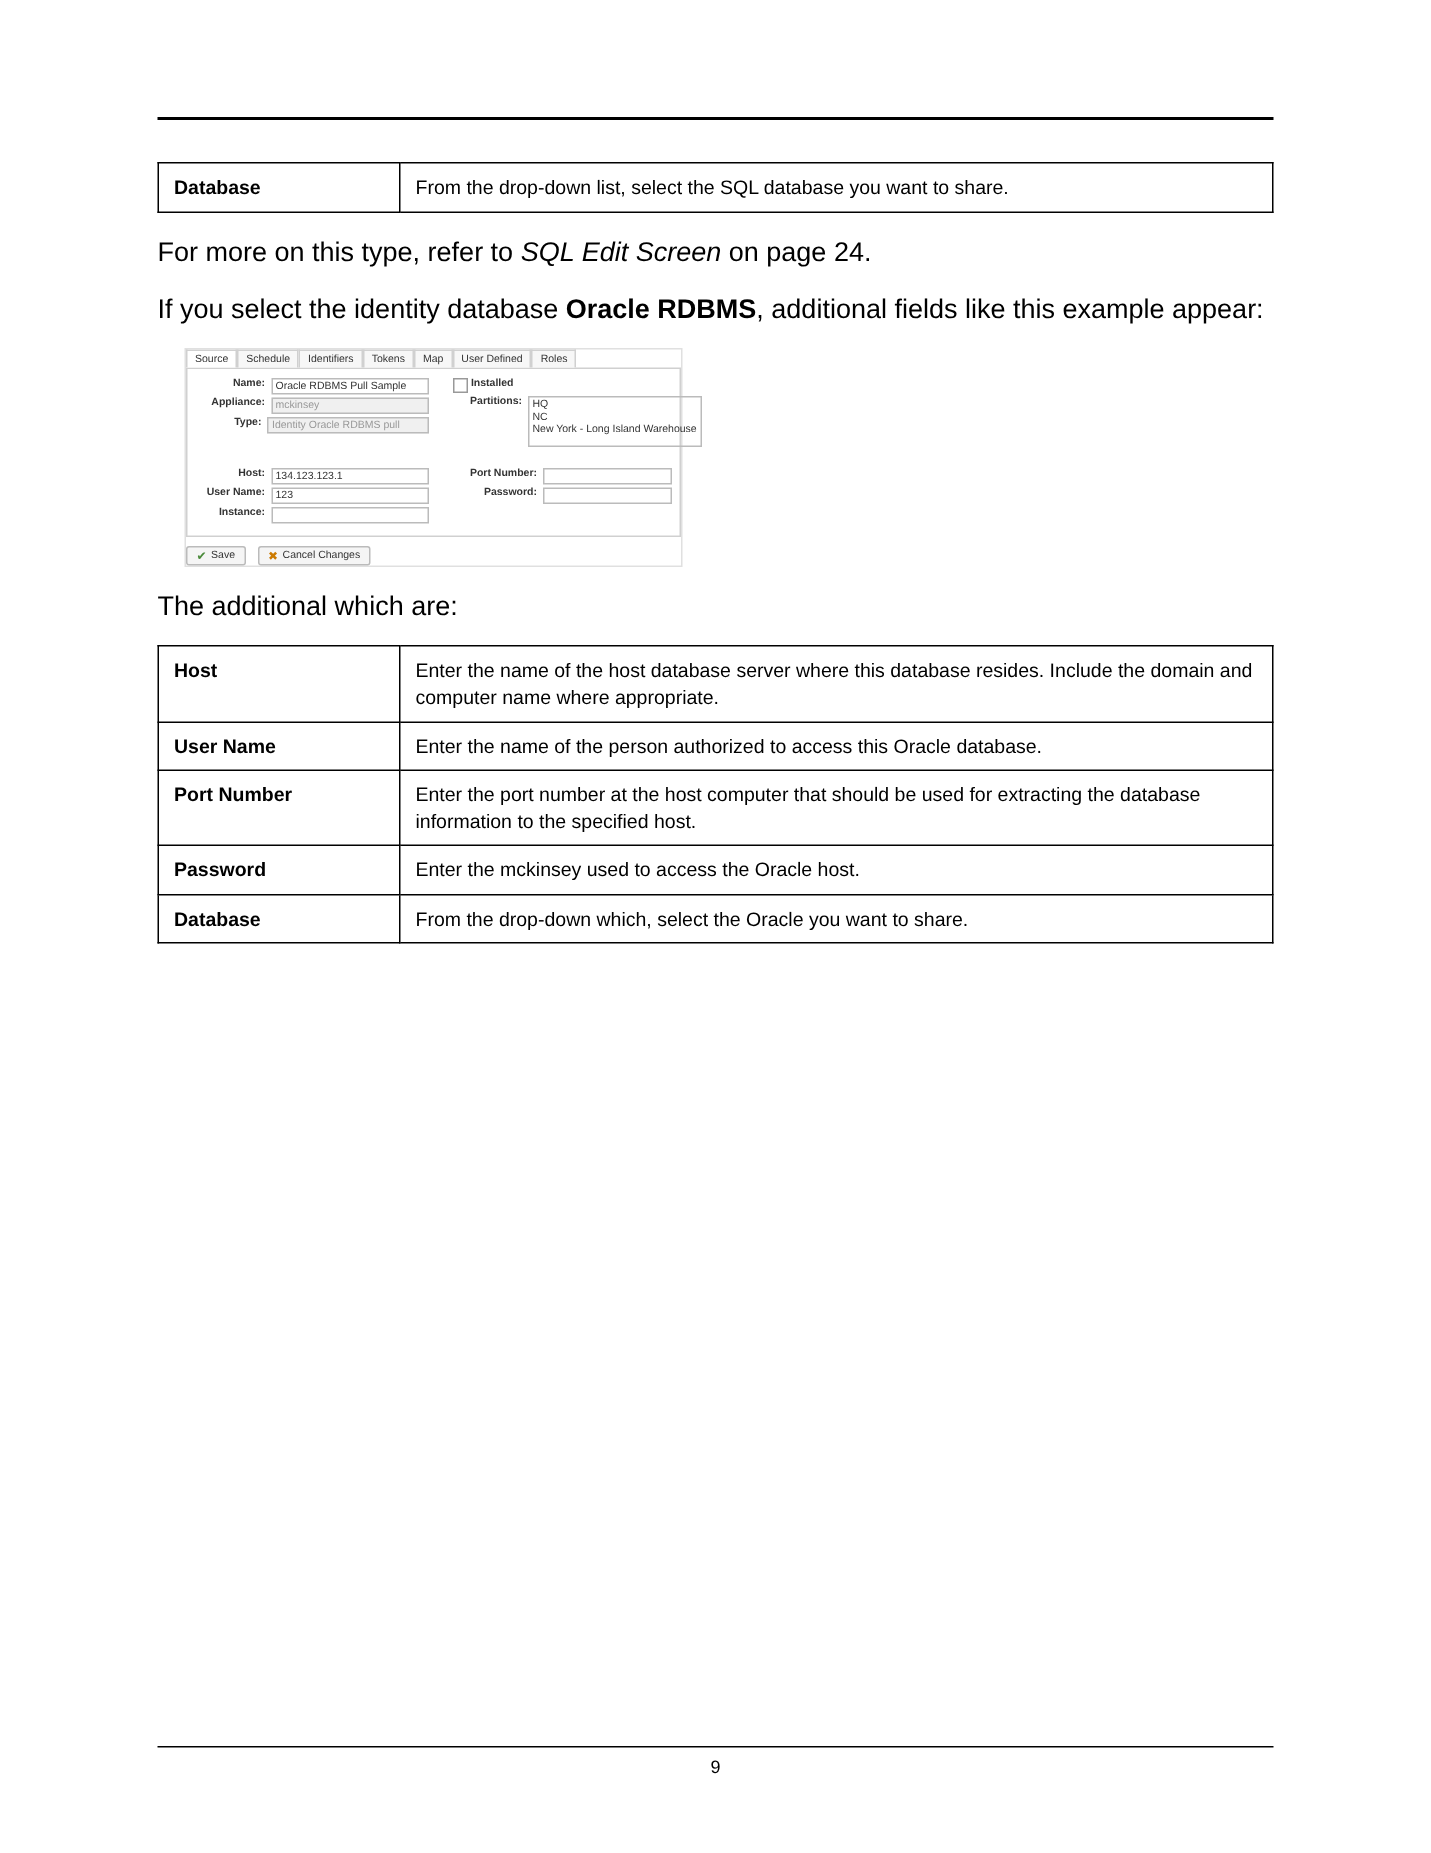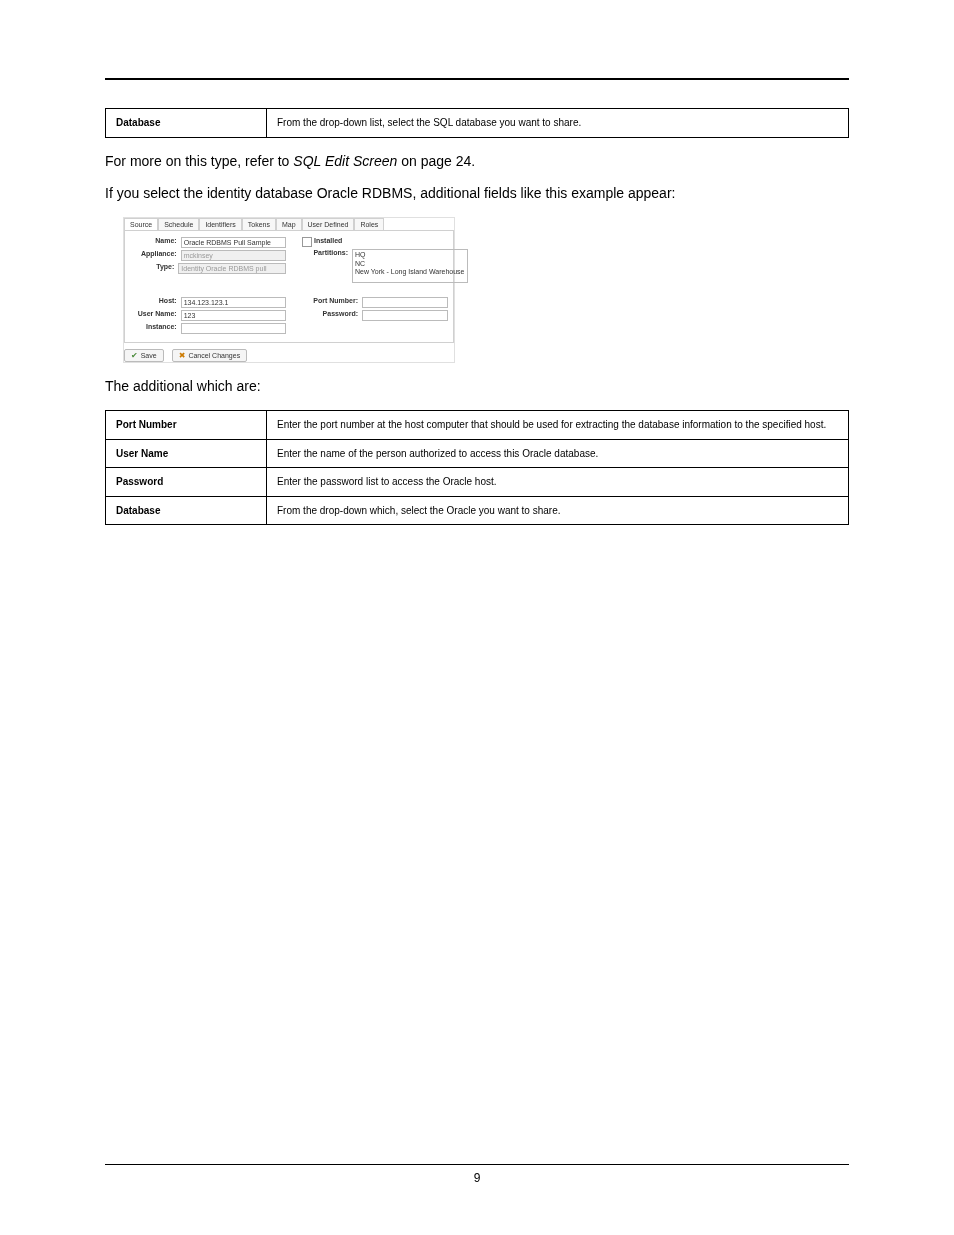--- a/index.html
+++ b/index.html
@@ -19,40 +19,40 @@
   .top-rule {
     border-top: 2.5px solid #000;
     margin-top: 8px;
     margin-bottom: 28px;
   }
 
   
   table.def {
     width: 100%;
     border-collapse: collapse;
-    font-size: 10px;
+    font-size: 13px;
     line-height: 1.35;
   }
   table.def td {
     border: 1px solid #000;
     padding: 7px 10px;
     vertical-align: top;
   }
   table.def td.k {
     width: 140px;
     font-weight: bold;
   }
 
   p.body {
-    font-size: 14px;
+    font-size: 18px;
     line-height: 1.35;
     margin: 14px 0;
   }
   .ital { font-style: italic; }
-  .bold { font-weight: normal; }
+  .bold { font-weight: bold; }
 
   
   .shot {
     width: 330px;
     border: 1px solid #e0e0e0;
     font-size: 7px;
     color: #333;
     background: #fff;
     margin: 6px 0 8px 18px;
   }
@@ -209,30 +209,34 @@
           <span>Cancel Changes</span>
         </div>
     </div>
   </div>
 
   <p class="body">The additional which are:</p>
 
   <table class="def">
     <tbody id="fields-tbody">
         <tr>
+          <td class="k">Host</td>
+          <td>Enter the name of the host database server where this database resides. Include the domain and computer name where appropriate.</td>
+        </tr>
+        <tr>
+          <td class="k">User Name</td>
+          <td>Enter the name of the person authorized to access this Oracle database.</td>
+        </tr>
+        <tr>
           <td class="k">Port Number</td>
           <td>Enter the port number at the host computer that should be used for extracting the database information to the specified host.</td>
         </tr>
         <tr>
-          <td class="k">User Name</td>
-          <td>Enter the name of the person authorized to access this Oracle database.</td>
-        </tr>
-        <tr>
           <td class="k">Password</td>
-          <td>Enter the password list to access the Oracle host.</td>
+          <td>Enter the mckinsey used to access the Oracle host.</td>
         </tr>
         <tr>
           <td class="k">Database</td>
           <td>From the drop-down which, select the Oracle you want to share.</td>
         </tr>
       </tbody>
   </table>
 
 
   <div class="footer">

